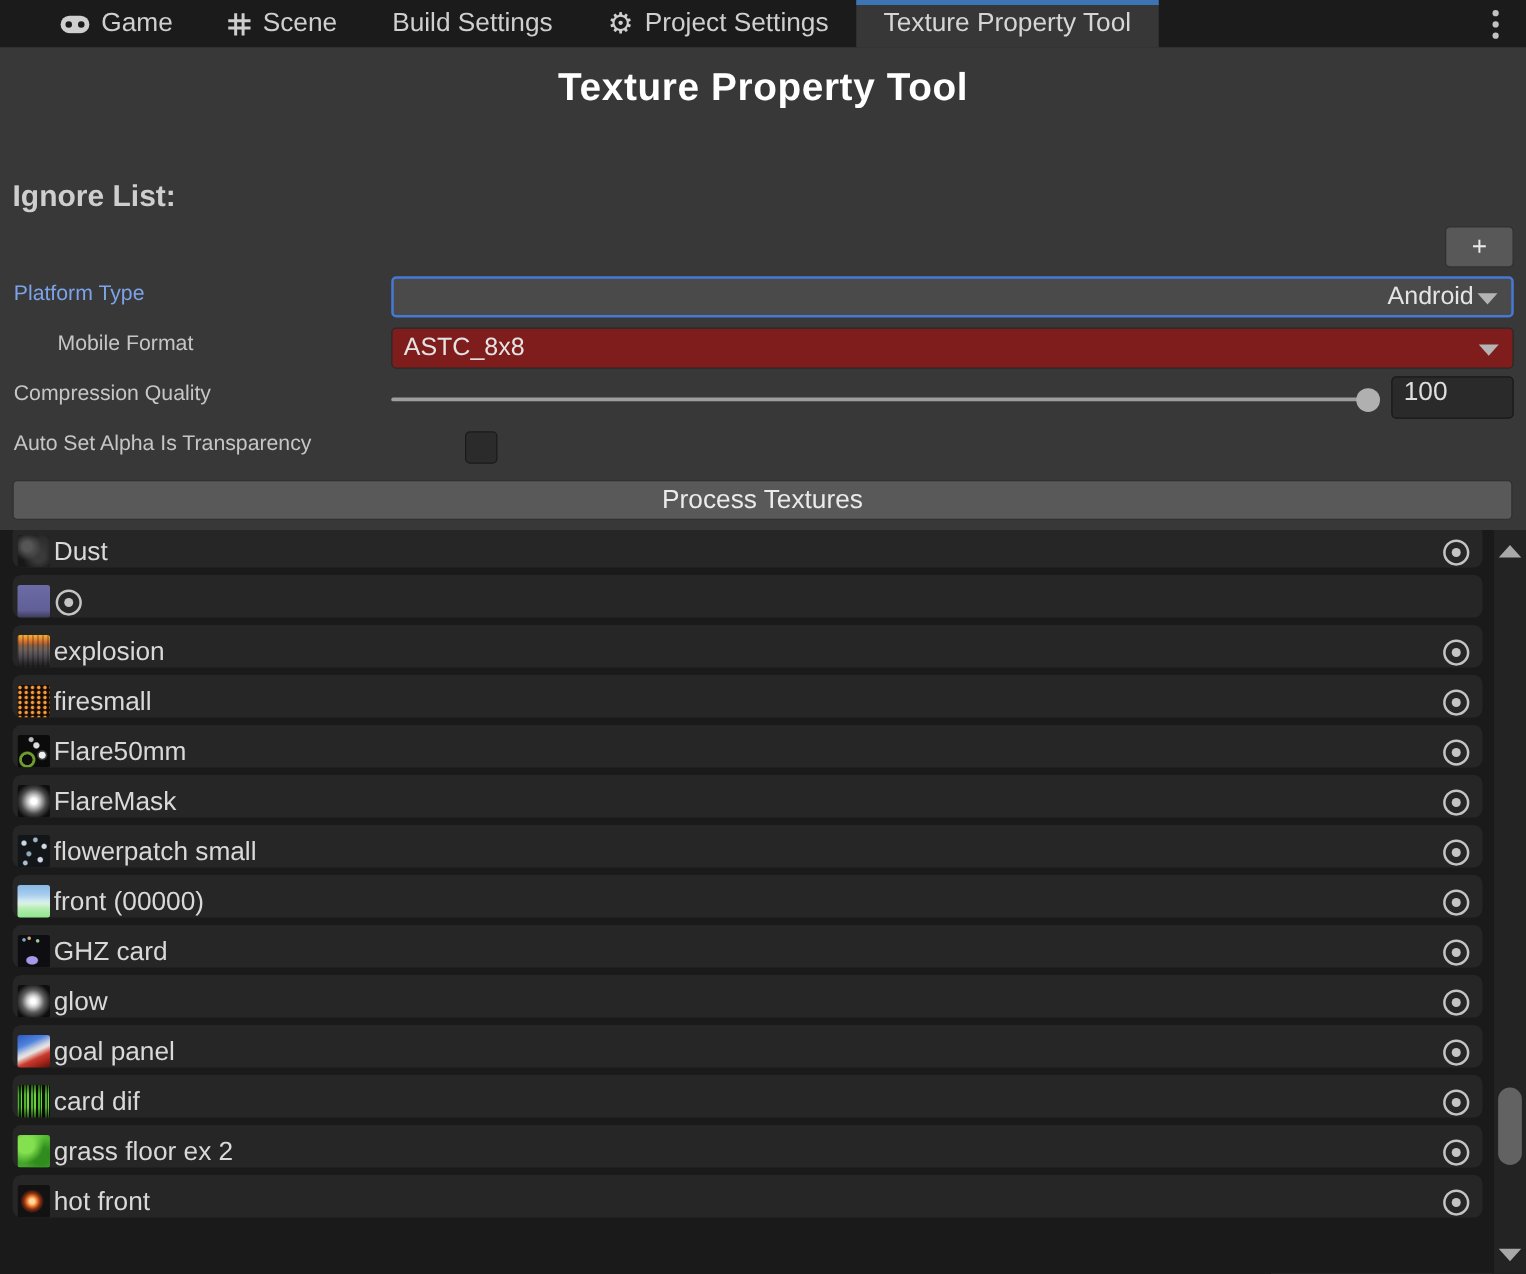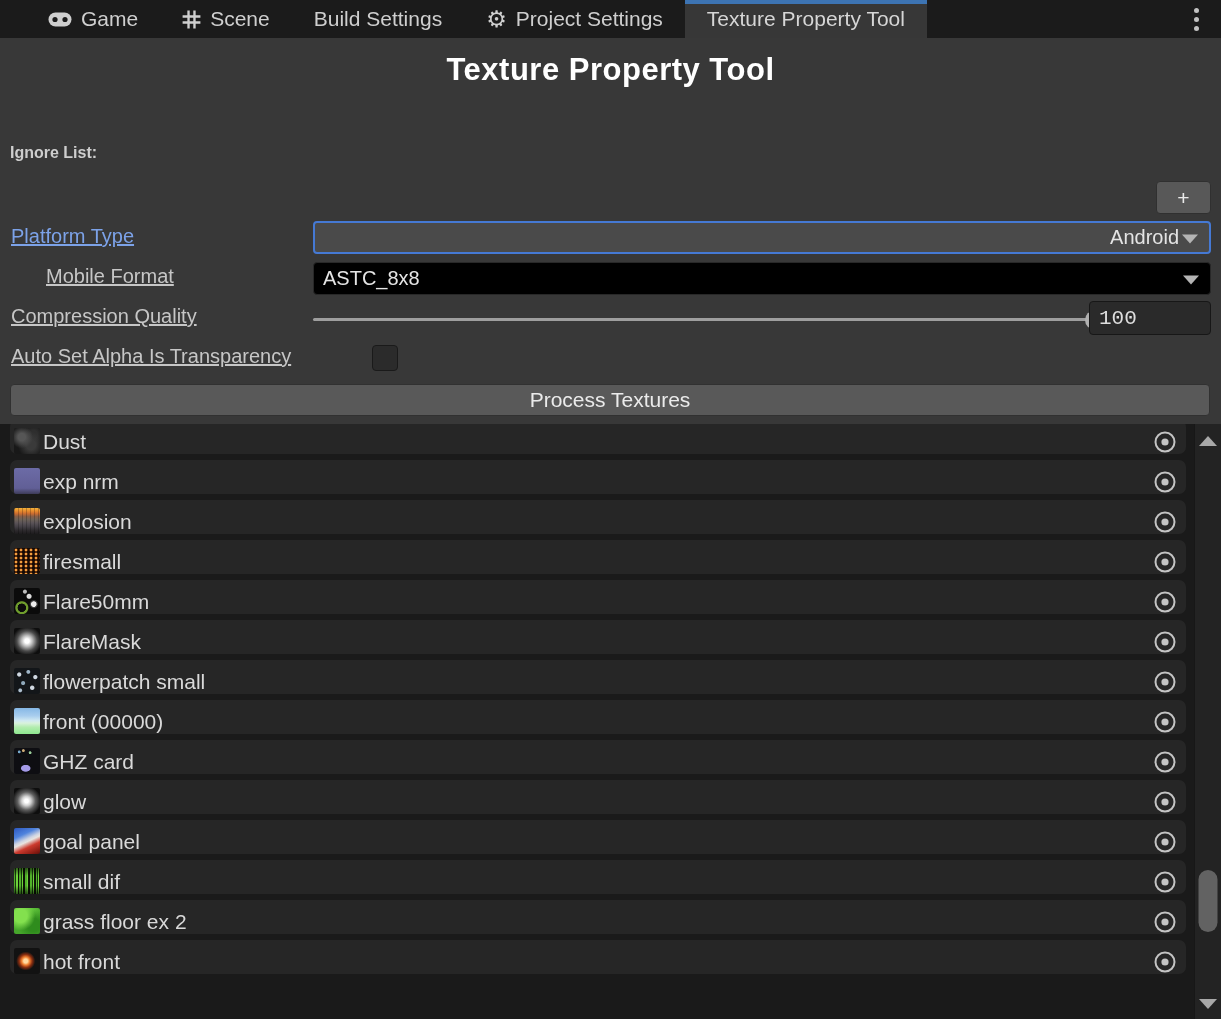--- a/index.html
+++ b/index.html
@@ -33,59 +33,59 @@
   .kebab i { width:5px; height:5px; border-radius:50%; background:#c2c2c2; }
 
   
   .panel { position:relative; height:981px; background:#383838; }
   .panel-title {
     position:absolute; top:14px; left:0; right:0; text-align:center;
     font-size:31px; font-weight:bold; color:#ffffff; letter-spacing:.5px;
   }
   .ignore-label {
     position:absolute; top:106px; left:10px;
-    font-size:16px; font-weight:bold; color:#cecece;
+    font-size:24px; font-weight:bold; color:#cecece;
   }
   .plus-btn {
     position:absolute; top:143px; right:10px; width:55px; height:33px;
     background:#585858; border:1px solid #303030; border-radius:4px;
     color:#eaeaea; font-size:21px; display:flex; align-items:center; justify-content:center;
     cursor:pointer;
   }
 
-  .field-label { position:absolute; left:11px; font-size:20px; color:#c6c6c6;text-decoration:underline; }
+  .field-label { position:absolute; left:11px; font-size:17px; color:#c6c6c6; }
   .field-label.blue { color:#7ca2e8; }
 
   .dropdown {
     position:absolute; left:313px; right:10px; height:33px;
-    background:#000000; border:1px solid #282828; border-radius:4px;
+    background:#7f1d1d; border:1px solid #282828; border-radius:4px;
     display:flex; align-items:center; padding:0 30px 0 9px;
     font-size:20px; color:#e4e4e4; cursor:pointer;
   }
   .dropdown.focused { border:2px solid #4579d4; background:#4a4a4a;justify-content:flex-end; }
   .dd-arrow {
     position:absolute; right:11px; top:50%; transform:translateY(-38%);
     width:0; height:0; border-left:8px solid transparent; border-right:8px solid transparent;
     border-top:9px solid #b4b4b4;
   }
 
   .slider-track {
     position:absolute; left:313px; width:790px; top:280px; height:3px;
     background:#9e9e9e; border-radius:2px; cursor:pointer;
   }
   .slider-handle {
     position:absolute; top:50%; left:calc(100% - 18px);
     width:19px; height:19px; border-radius:50%; background:#b0b0b0;
     transform:translateY(-50%); cursor:grab;
   }
   .value-field {
-    position:absolute; right:10px; top:263px; width:122px; height:34px;
+    position:absolute; right:10px; top:263px; width:98px; height:34px;
     background:#2a2a2a; border:1px solid #171717; border-radius:4px;
-    display:flex; align-items:center; padding-left:9px;
-    font-size:21px; color:#dedede; cursor:text;font-family:Liberation Mono, monospace;
+    display:flex; padding-left:9px;
+    font-size:21px; color:#dedede; cursor:text;
   }
   .checkbox {
     position:absolute; left:372px; top:307px; width:26px; height:26px;
     background:#2b2b2b; border:1px solid #1a1a1a; border-radius:4px; cursor:pointer;
   }
 
   .wide-btn {
     position:absolute; left:10px; right:11px; height:32px;
     background:#595959; border:1px solid #313131; border-radius:4px;
     display:flex; align-items:center; justify-content:center;
@@ -253,21 +253,20 @@
     <div class="thumb" data-thumb="dust"></div>
     <div class="tex-name">Dust</div>
     <svg class="target-icon" viewBox="0 0 24 24">
       <circle cx="12" cy="12" r="9.5" fill="none" stroke="#c4c4c4" stroke-width="2"></circle>
       <circle cx="12" cy="12" r="3.6" fill="#c4c4c4"></circle>
     </svg>
   </div>
 
   <div class="tex-row">
     <div class="thumb" data-thumb="exp-nrm"></div>
-    <div class="tex-name">exp nrm</div>
     <svg class="target-icon" viewBox="0 0 24 24">
       <circle cx="12" cy="12" r="9.5" fill="none" stroke="#c4c4c4" stroke-width="2"></circle>
       <circle cx="12" cy="12" r="3.6" fill="#c4c4c4"></circle>
     </svg>
   </div>
 
   <div class="tex-row">
     <div class="thumb" data-thumb="explosion"></div>
     <div class="tex-name">explosion</div>
     <svg class="target-icon" viewBox="0 0 24 24">
@@ -343,21 +342,21 @@
     <div class="thumb" data-thumb="goal-panel"></div>
     <div class="tex-name">goal panel</div>
     <svg class="target-icon" viewBox="0 0 24 24">
       <circle cx="12" cy="12" r="9.5" fill="none" stroke="#c4c4c4" stroke-width="2"></circle>
       <circle cx="12" cy="12" r="3.6" fill="#c4c4c4"></circle>
     </svg>
   </div>
 
   <div class="tex-row">
     <div class="thumb" data-thumb="grass-dif"></div>
-    <div class="tex-name">small dif</div>
+    <div class="tex-name">card dif</div>
     <svg class="target-icon" viewBox="0 0 24 24">
       <circle cx="12" cy="12" r="9.5" fill="none" stroke="#c4c4c4" stroke-width="2"></circle>
       <circle cx="12" cy="12" r="3.6" fill="#c4c4c4"></circle>
     </svg>
   </div>
 
   <div class="tex-row">
     <div class="thumb" data-thumb="grass-floor"></div>
     <div class="tex-name">grass floor ex 2</div>
     <svg class="target-icon" viewBox="0 0 24 24">

